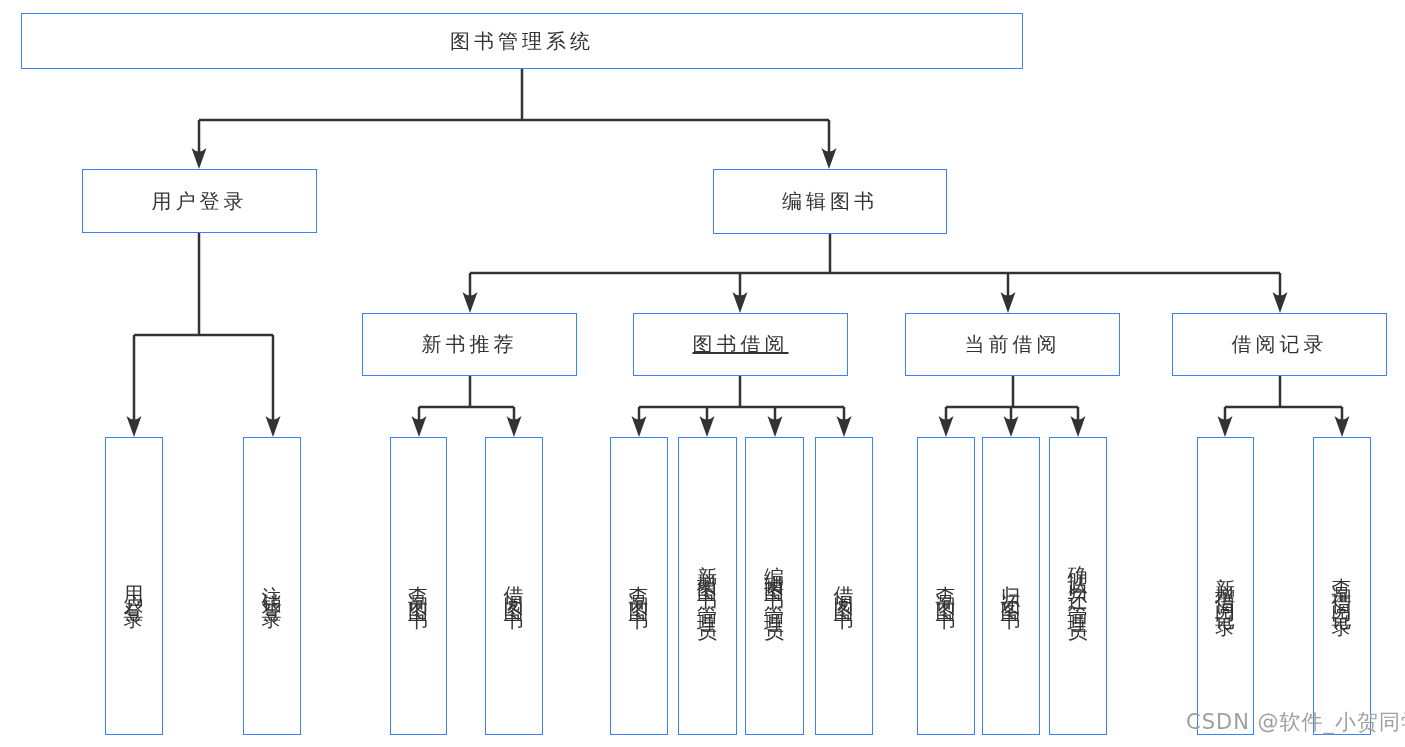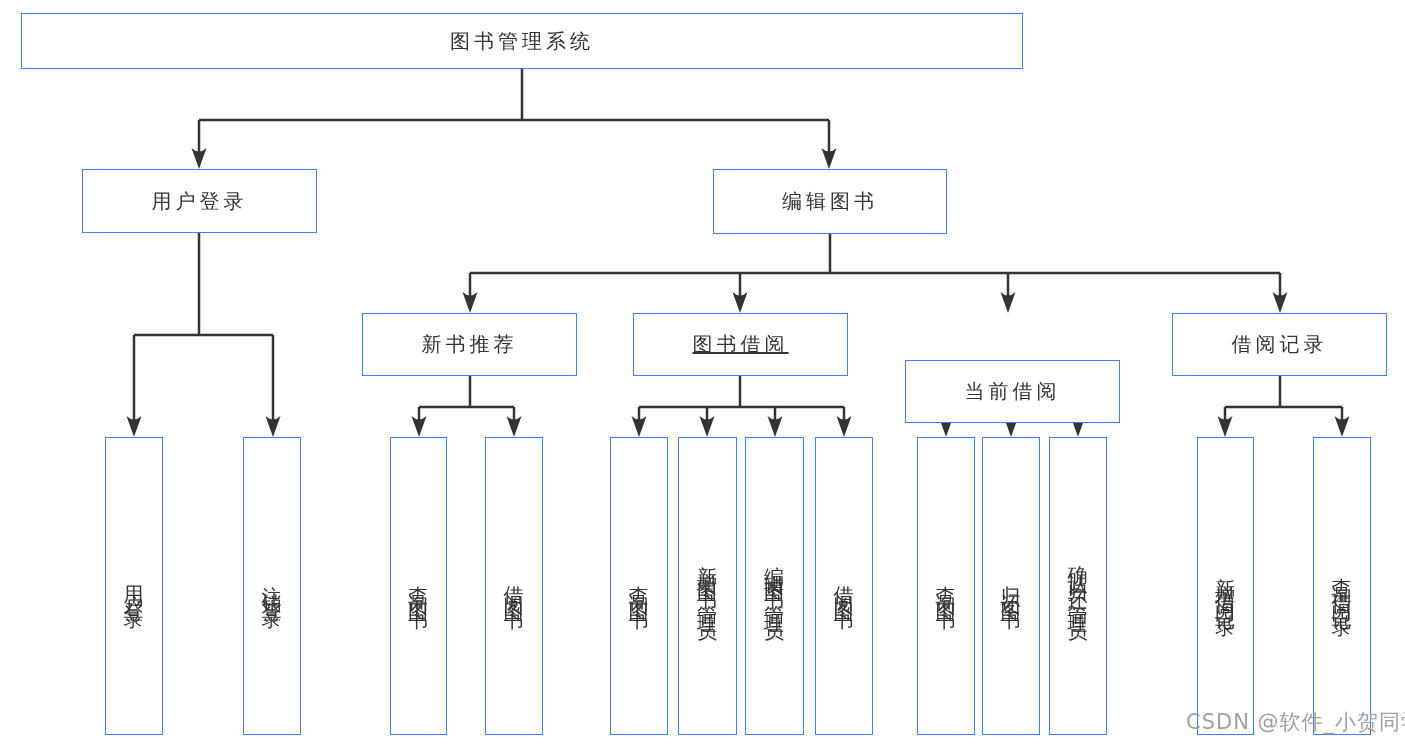--- a/index.html
+++ b/index.html
@@ -119,21 +119,21 @@
   <div class="box hbox" style="left:713px; top:169px; width:234px; height:65px;">
     <span>编辑图书</span>
   </div>
 
   <div class="box hbox" style="left:362px; top:313px; width:215px; height:63px;">
     <span>新书推荐</span>
   </div>
   <div class="box hbox" style="left:633px; top:313px; width:215px; height:63px;text-decoration:underline;">
     <span>图书借阅</span>
   </div>
-  <div class="box hbox" style="left:905px; top:313px; width:215px; height:63px;margin-top:47px;">
+  <div class="box hbox" style="left:905px; top:313px; width:215px; height:63px;">
     <span>当前借阅</span>
   </div>
   <div class="box hbox" style="left:1172px; top:313px; width:215px; height:63px;">
     <span>借阅记录</span>
   </div>
 
   <div class="box leaf" style="left:105px; top:437px; width:58px; height:298px;">
     <span class="vtext">用户登录</span>
   </div>
   <div class="box leaf" style="left:243px; top:437px; width:58px; height:298px;">

